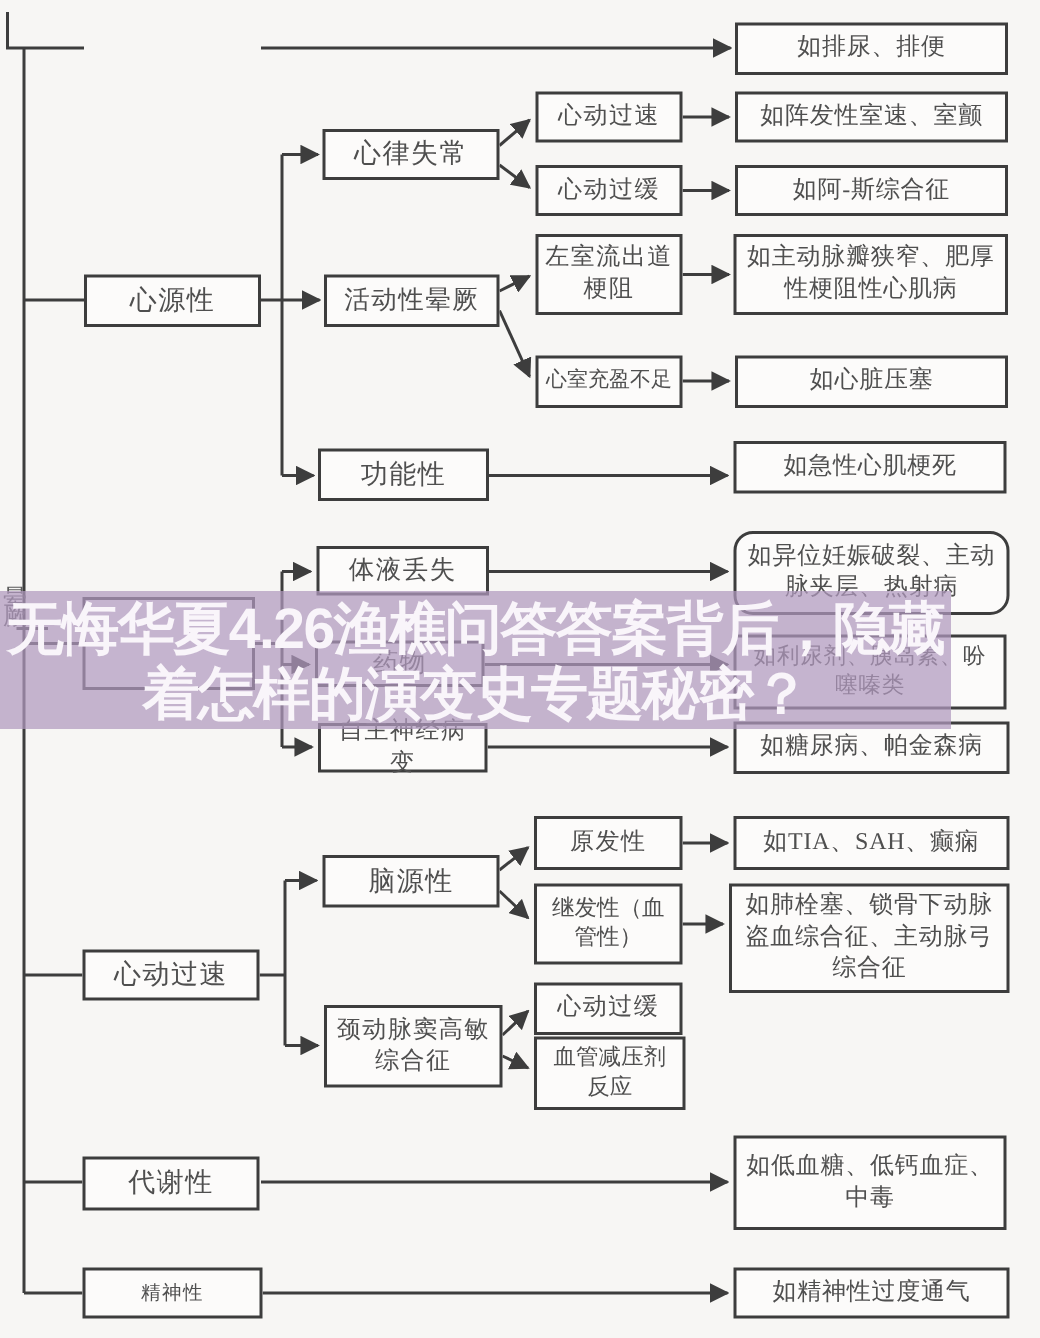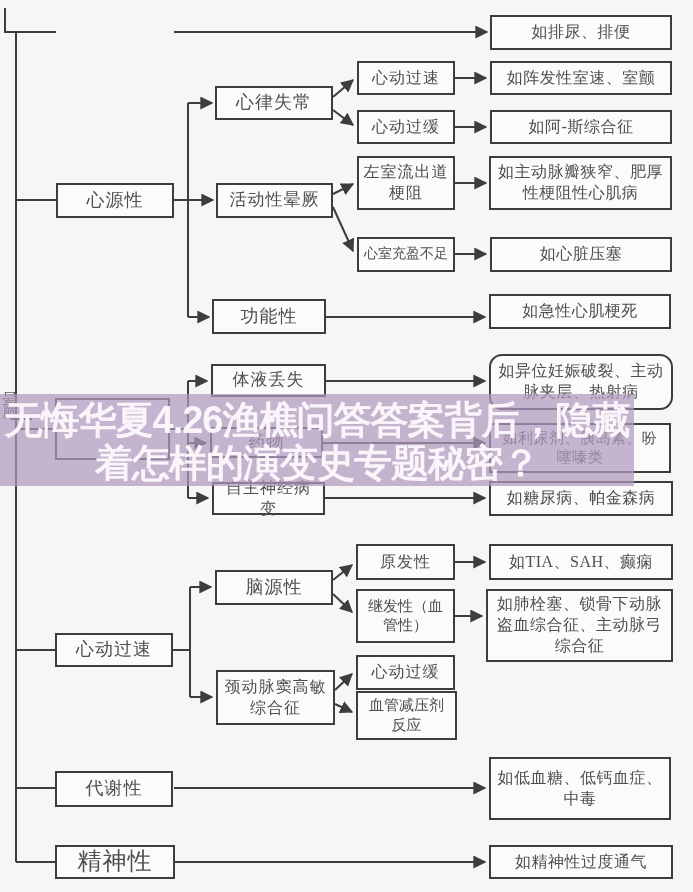--- a/index.html
+++ b/index.html
@@ -20,21 +20,21 @@
     position:absolute;z-index:2;left:2px;top:394px;width:15px;
     font-size:16px;line-height:12px;color:#5a5a5a;text-align:left;
     word-break:break-all;
   }
   
   #n1{left:56px;top:14px;width:118px;height:36px;font-size:18px;}
   #n2{left:56px;top:183px;width:118px;height:35px;font-size:18px;}
   #n3{left:55px;top:398px;width:115px;height:62px;}
   #n4{left:55px;top:633px;width:118px;height:34px;font-size:18px;}
   #n5{left:55px;top:771px;width:118px;height:36px;font-size:18px;}
-  #n6{left:55px;top:845px;width:120px;height:34px;font-size:24px;}
+  #n6{left:55px;top:845px;width:120px;height:34px;font-size:13px;}
   
   #m1{left:215px;top:86px;width:118px;height:34px;font-size:18px;}
   #m2{left:216px;top:183px;width:117px;height:35px;}
   #m3{left:212px;top:299px;width:114px;height:35px;font-size:18px;}
   #m4{left:211px;top:364px;width:115px;height:33px;}
   #m5{left:210px;top:427px;width:113px;height:31px;}
   #m6{left:212px;top:482px;width:113px;height:33px;font-size:16px;}
   #m7{left:215px;top:570px;width:118px;height:35px;font-size:18px;}
   #m8{left:216px;top:670px;width:119px;height:55px;font-size:16px;}
   

